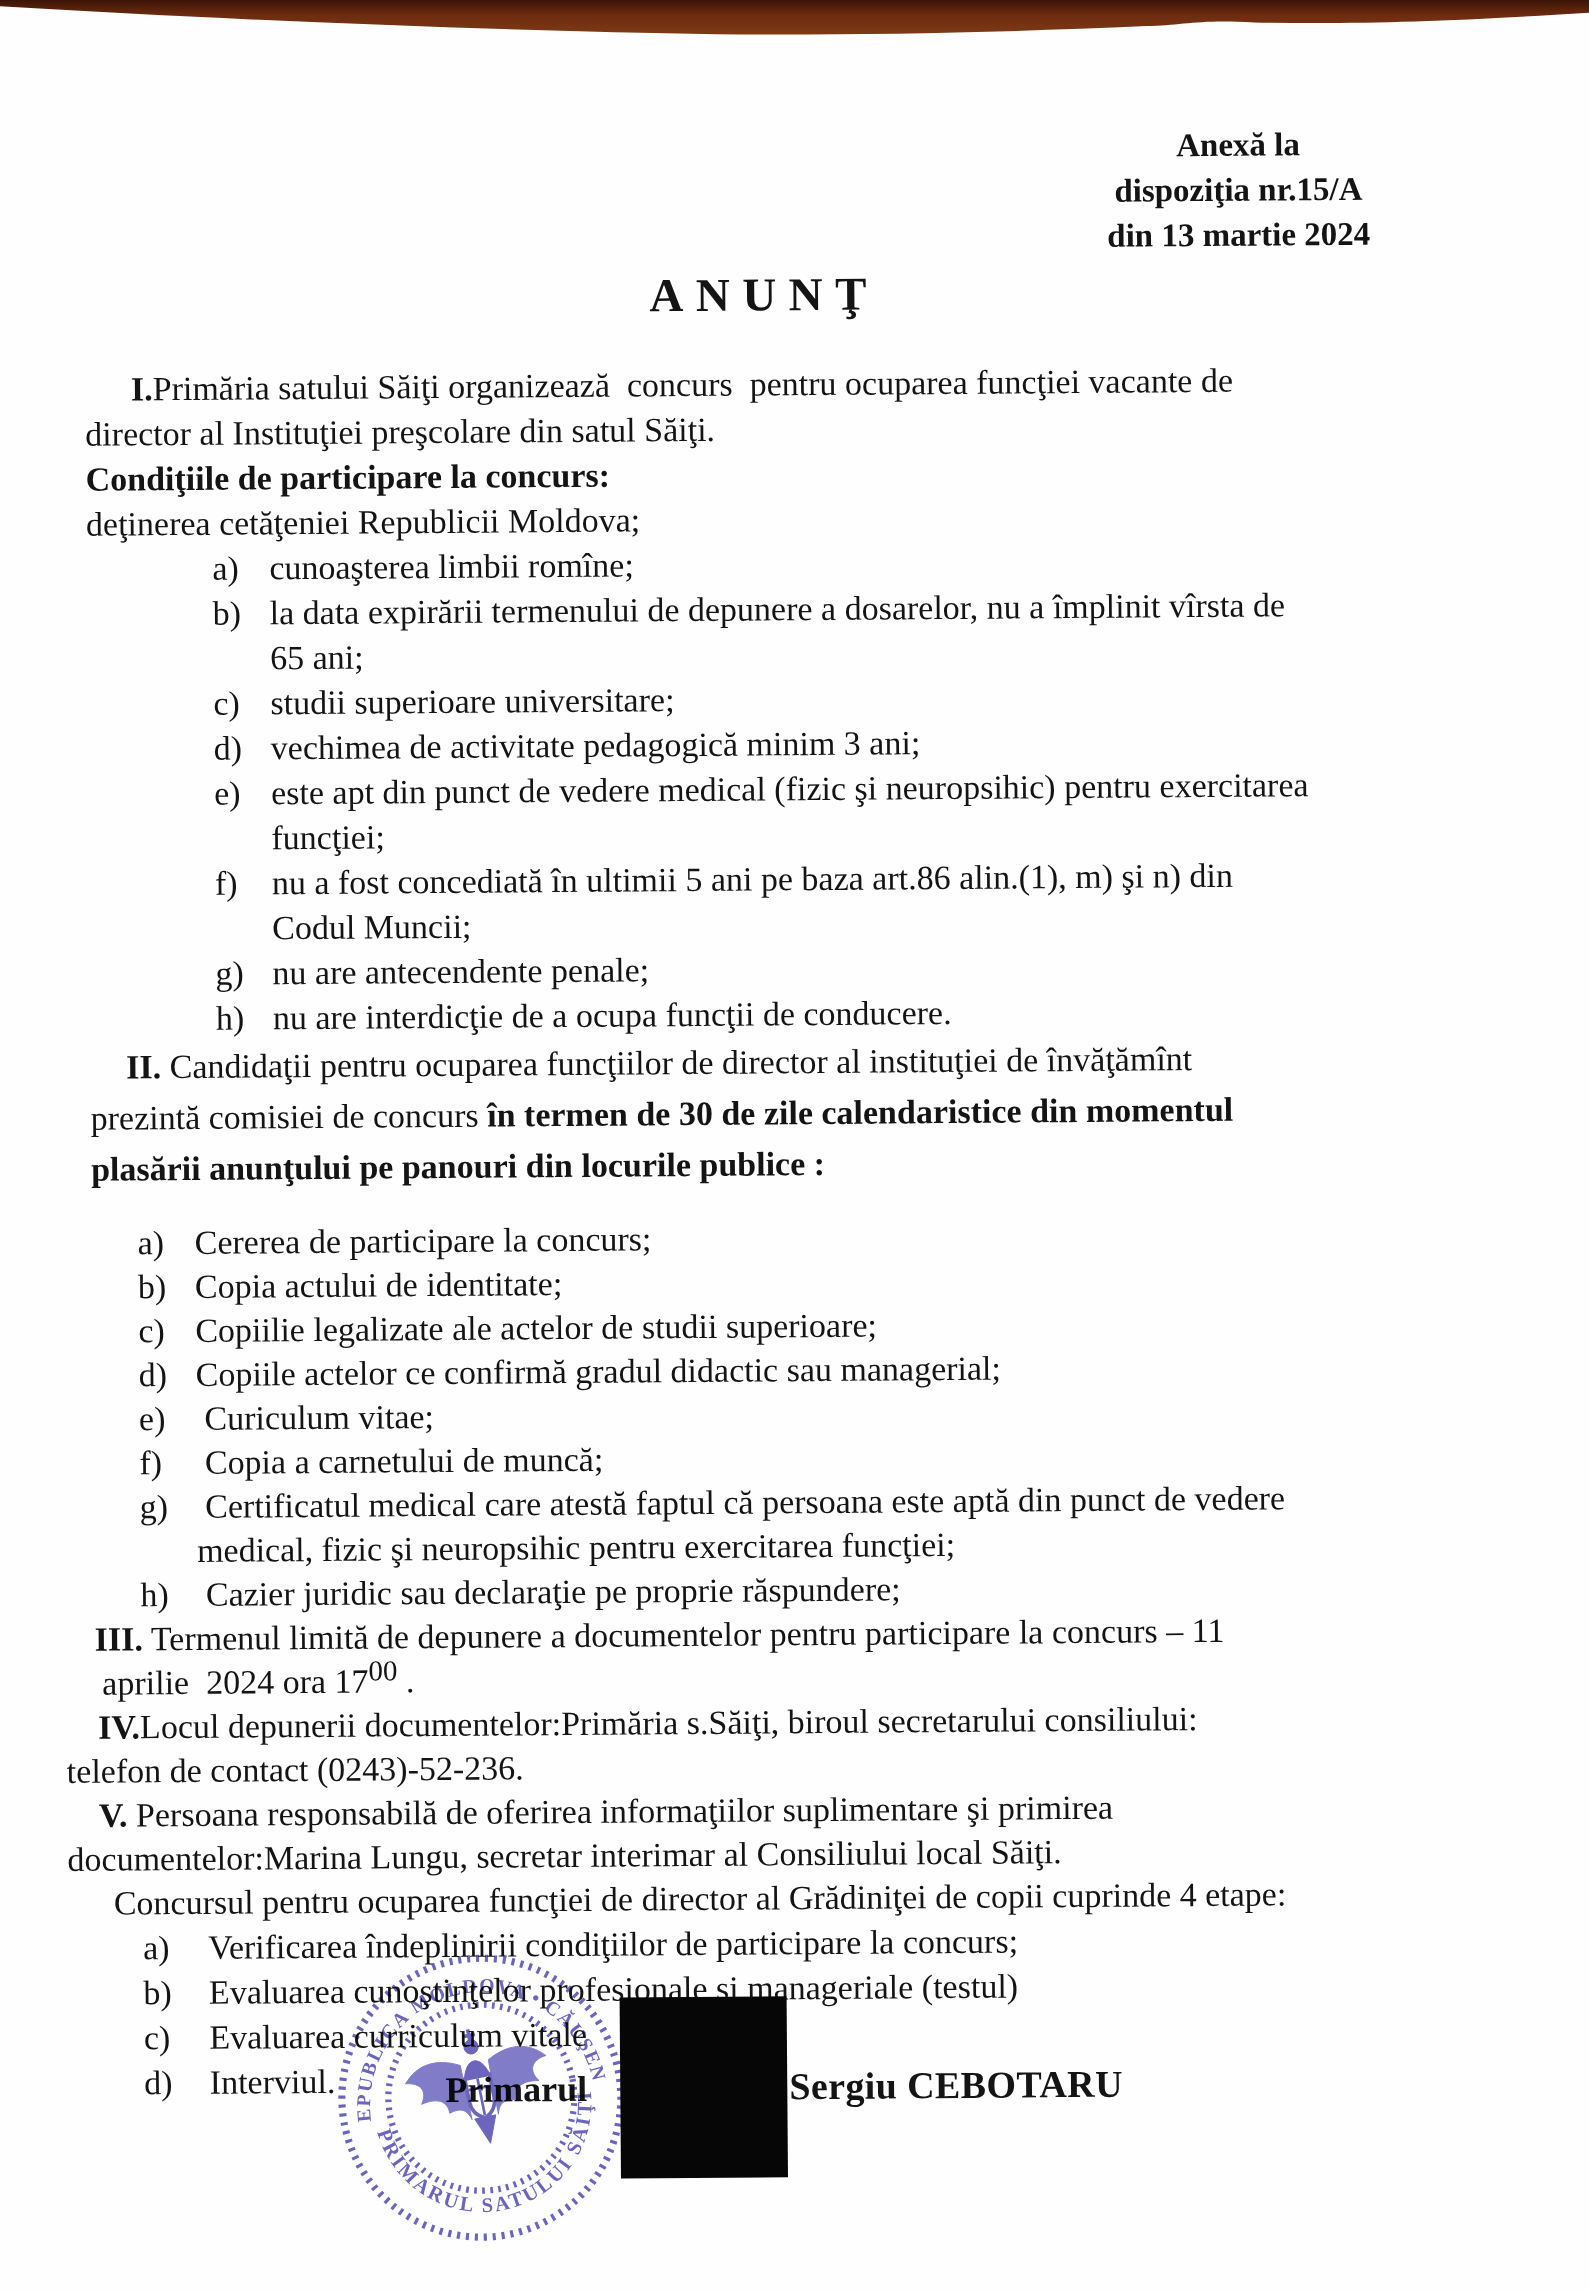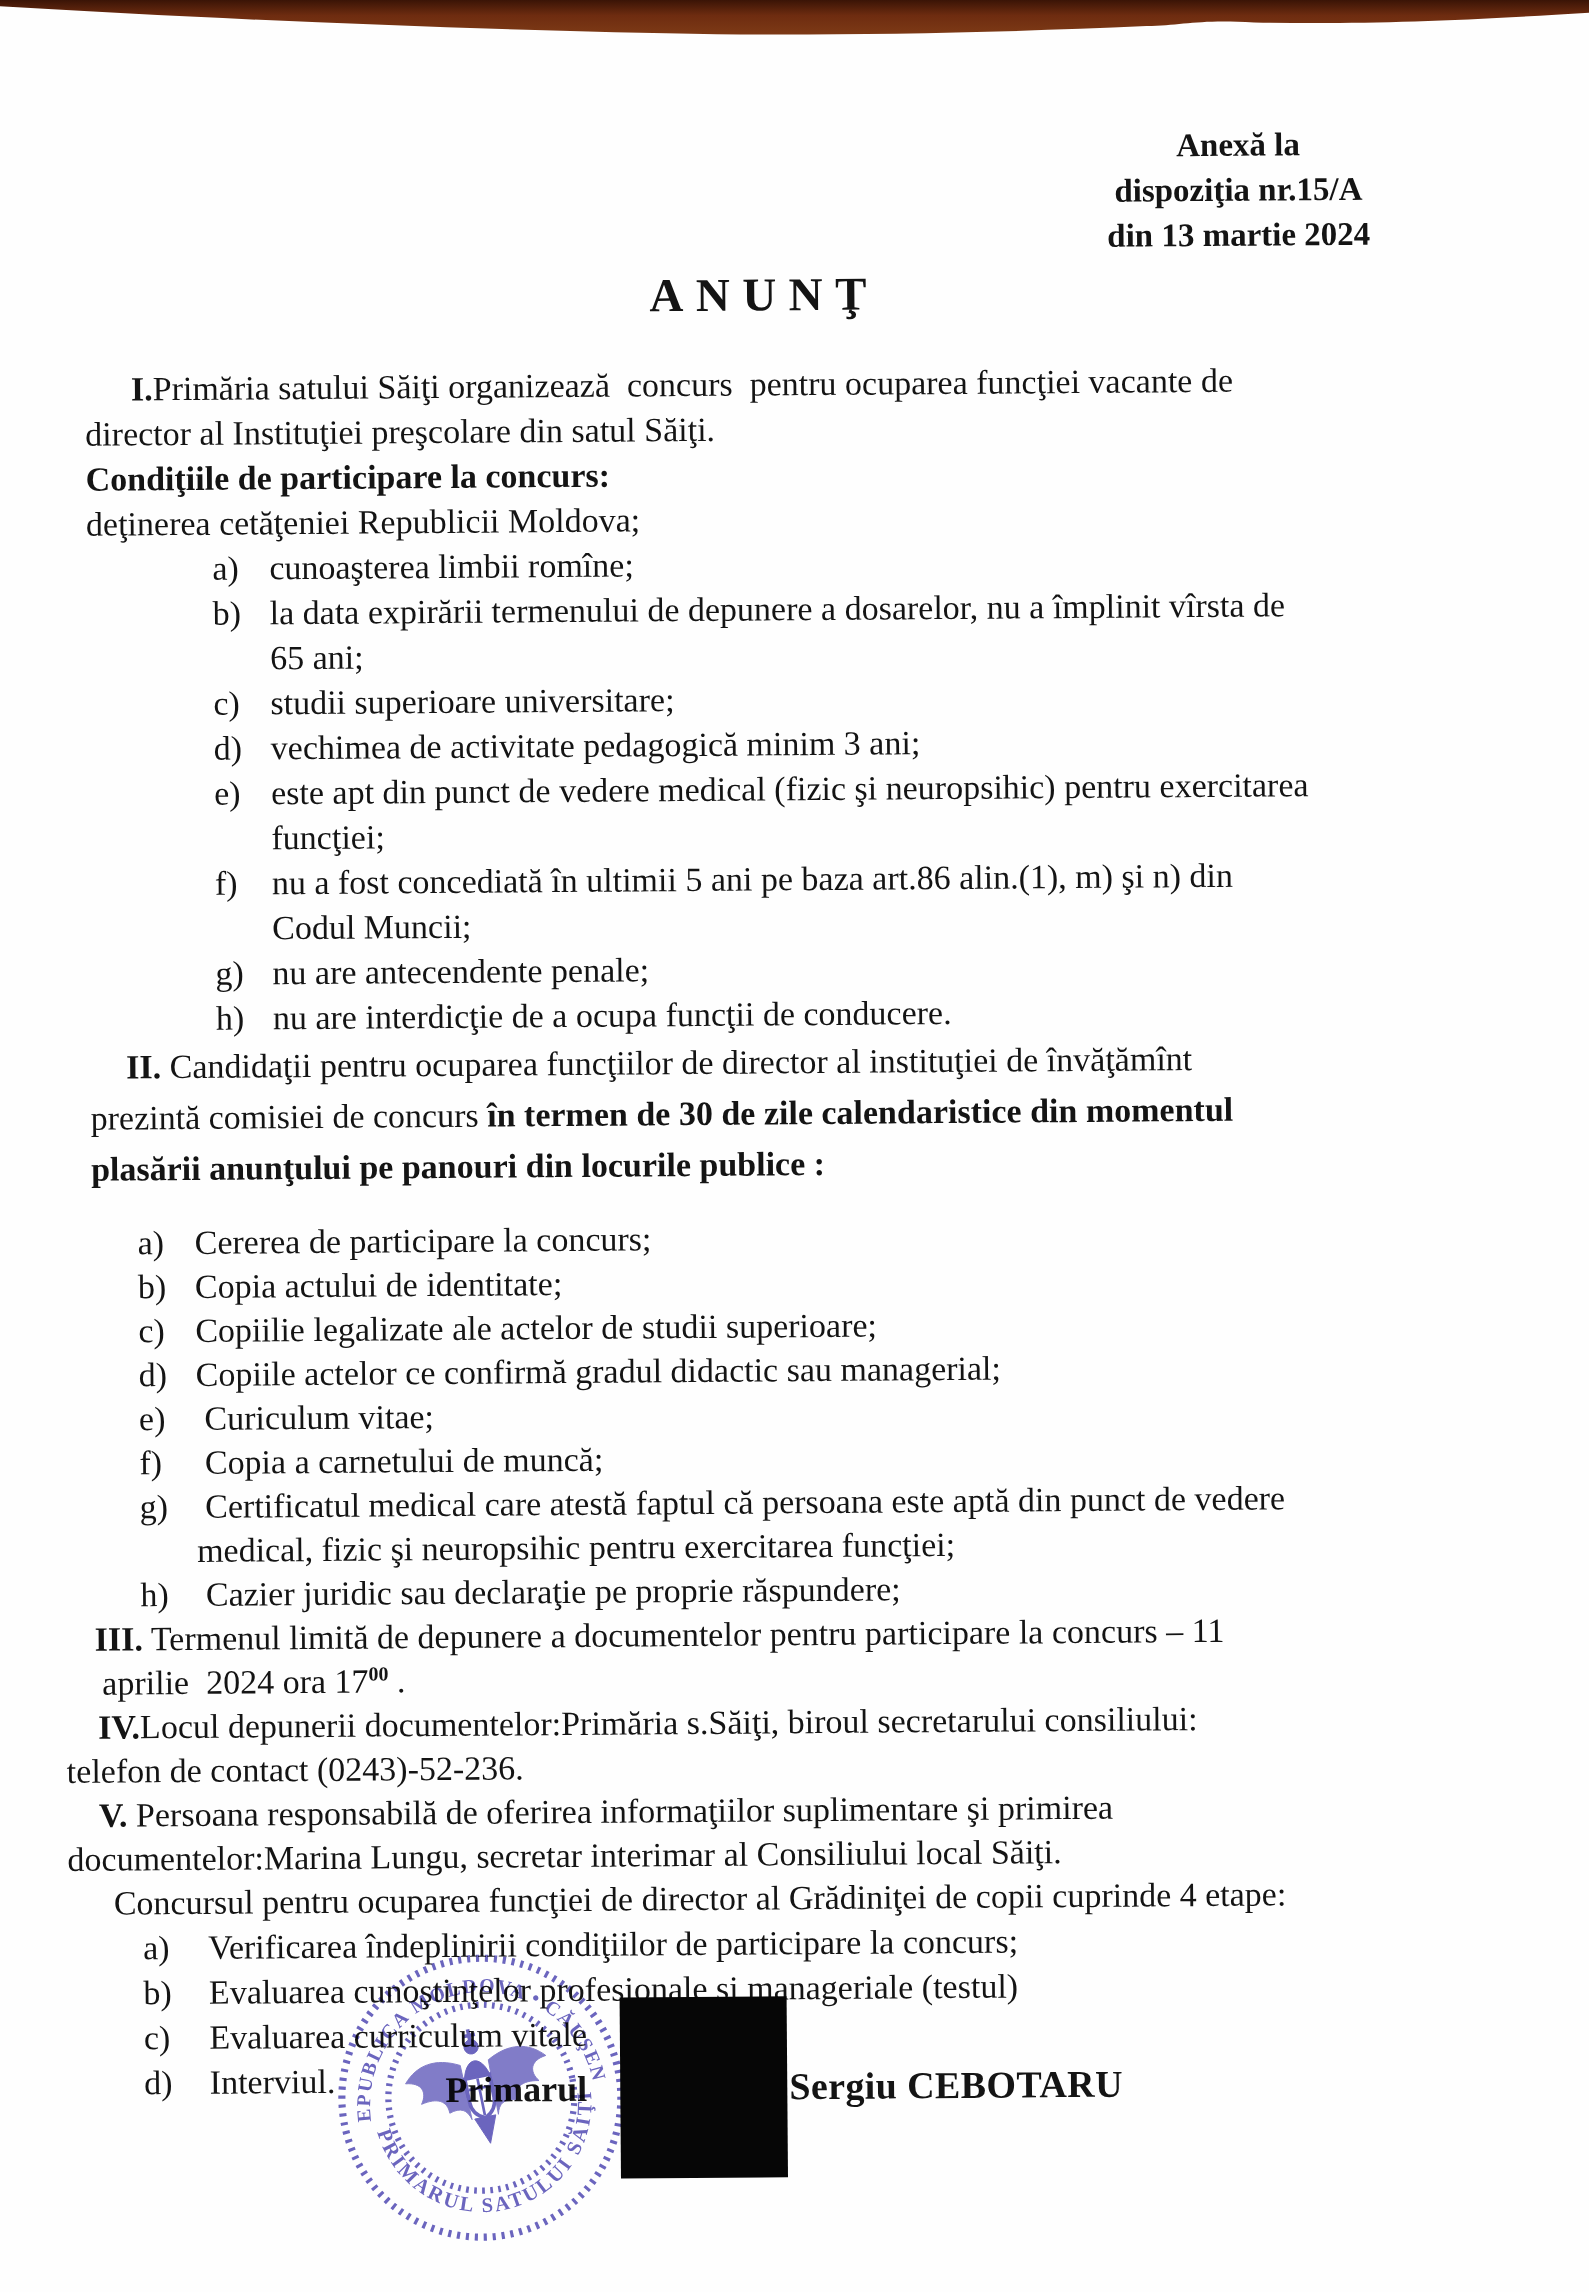--- a/index.html
+++ b/index.html
@@ -28,21 +28,21 @@
   .ind3{padding-left:2.7px;} .ind19{padding-left:17px;} .out32{margin-left:-29px;}
 
   .row{display:flex;align-items:flex-start;}
   .ltr-cond{margin-left:126px;width:57px;flex:0 0 auto;}
   .ltr-doc{margin-left:46px;width:57px;flex:0 0 auto;}
   .txtcol{flex:1 1 auto;min-width:0;}
 
   .p2 .ln{line-height:51px;}
   .docs-gap{height:27px;}
   .docs .ln, .sec3 .ln{line-height:44px;}
-  sup.oo{font-size:20px;vertical-align:super;line-height:0;font-weight:bold;margin-top:36px;}
+  sup.oo{font-size:29px;vertical-align:super;line-height:0;font-weight:normal;margin-top:36px;}
 
   
   .stamp{position:absolute;left:321px;top:1942px;width:304px;height:304px;z-index:3;
          transform:rotate(-11deg);opacity:.88;mix-blend-mode:multiply;}
   .role{position:absolute;left:437px;top:2065px;font-size:36px;font-weight:bold;z-index:2;}
   .redact{position:absolute;left:612px;top:1995px;width:167px;height:181px;background:#060606;z-index:4;}
   .name{position:absolute;left:781px;top:2063px;font-size:38px;font-weight:bold;letter-spacing:0.4px;z-index:2;}
 </style>
 </head>
 <body>

